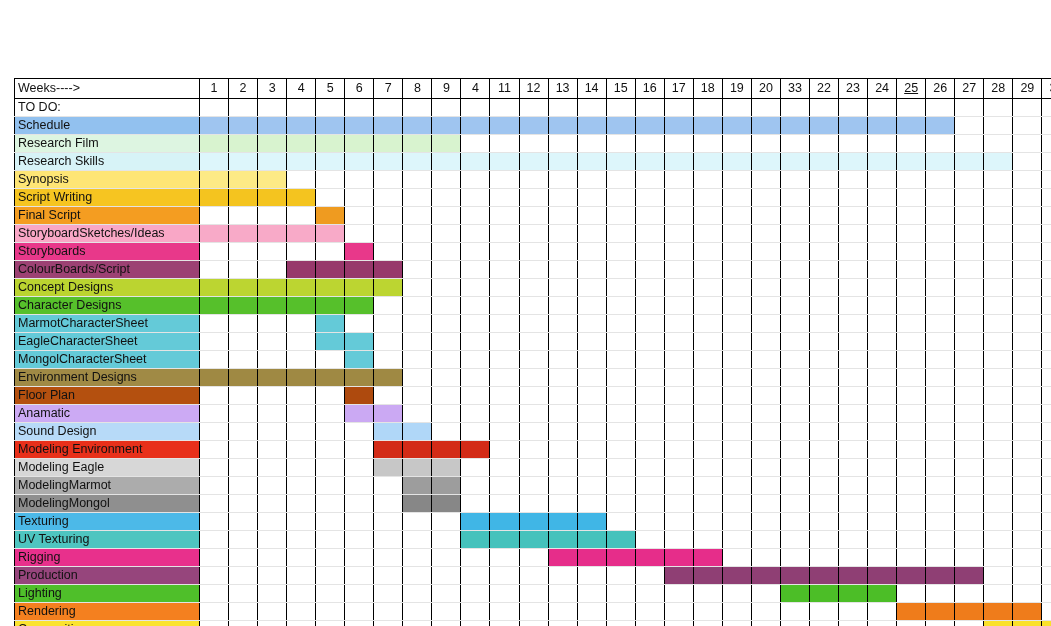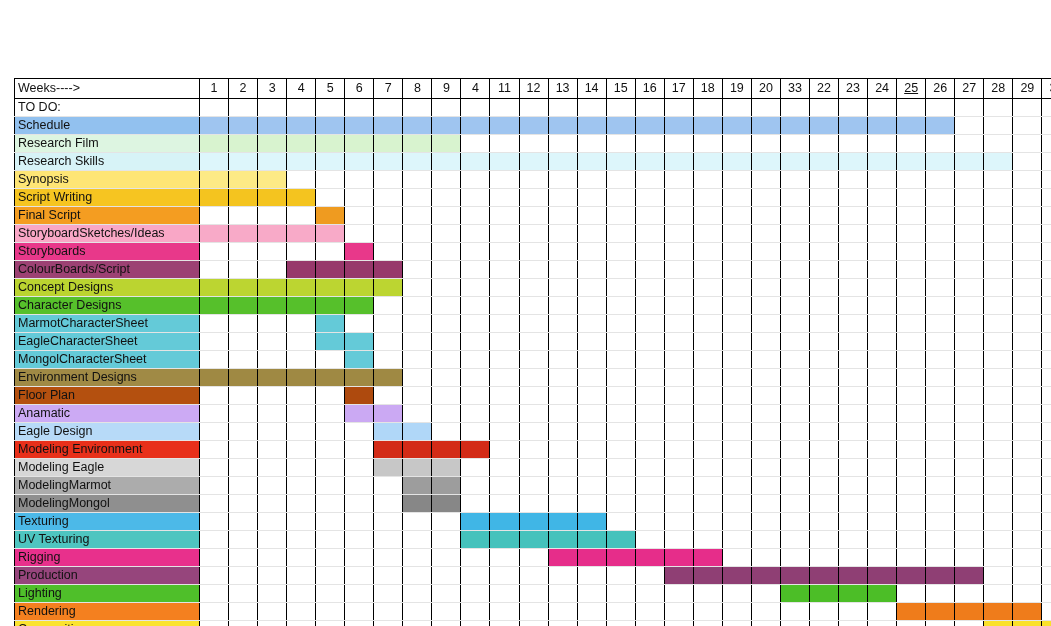--- a/index.html
+++ b/index.html
@@ -711,21 +711,21 @@
             <td style="width: 28.06px;"></td>
             <td style="width: 28.06px;"></td>
             <td style="width: 28.06px;"></td>
             <td style="width: 28.06px;"></td>
             <td style="width: 28.06px;"></td>
             <td style="width: 28.06px;"></td>
             <td style="width: 28.06px;"></td>
             <td style="width: 28.06px;"></td>
           </tr>
           <tr>
-            <td class="label-cell" style="width: 181px; background: rgb(183, 218, 248);">Eagle Design</td>
+            <td class="label-cell" style="width: 181px; background: rgb(183, 218, 248);">Sound Design</td>
             <td style="width: 28.06px;"></td>
             <td style="width: 28.06px;"></td>
             <td style="width: 28.06px;"></td>
             <td style="width: 28.06px;"></td>
             <td style="width: 28.06px;"></td>
             <td style="width: 28.06px;"></td>
             <td style="width: 28.06px; background: rgb(176, 215, 248);"></td>
             <td style="width: 28.06px; background: rgb(176, 215, 248);"></td>
             <td style="width: 28.06px;"></td>
             <td style="width: 28.06px;"></td>

